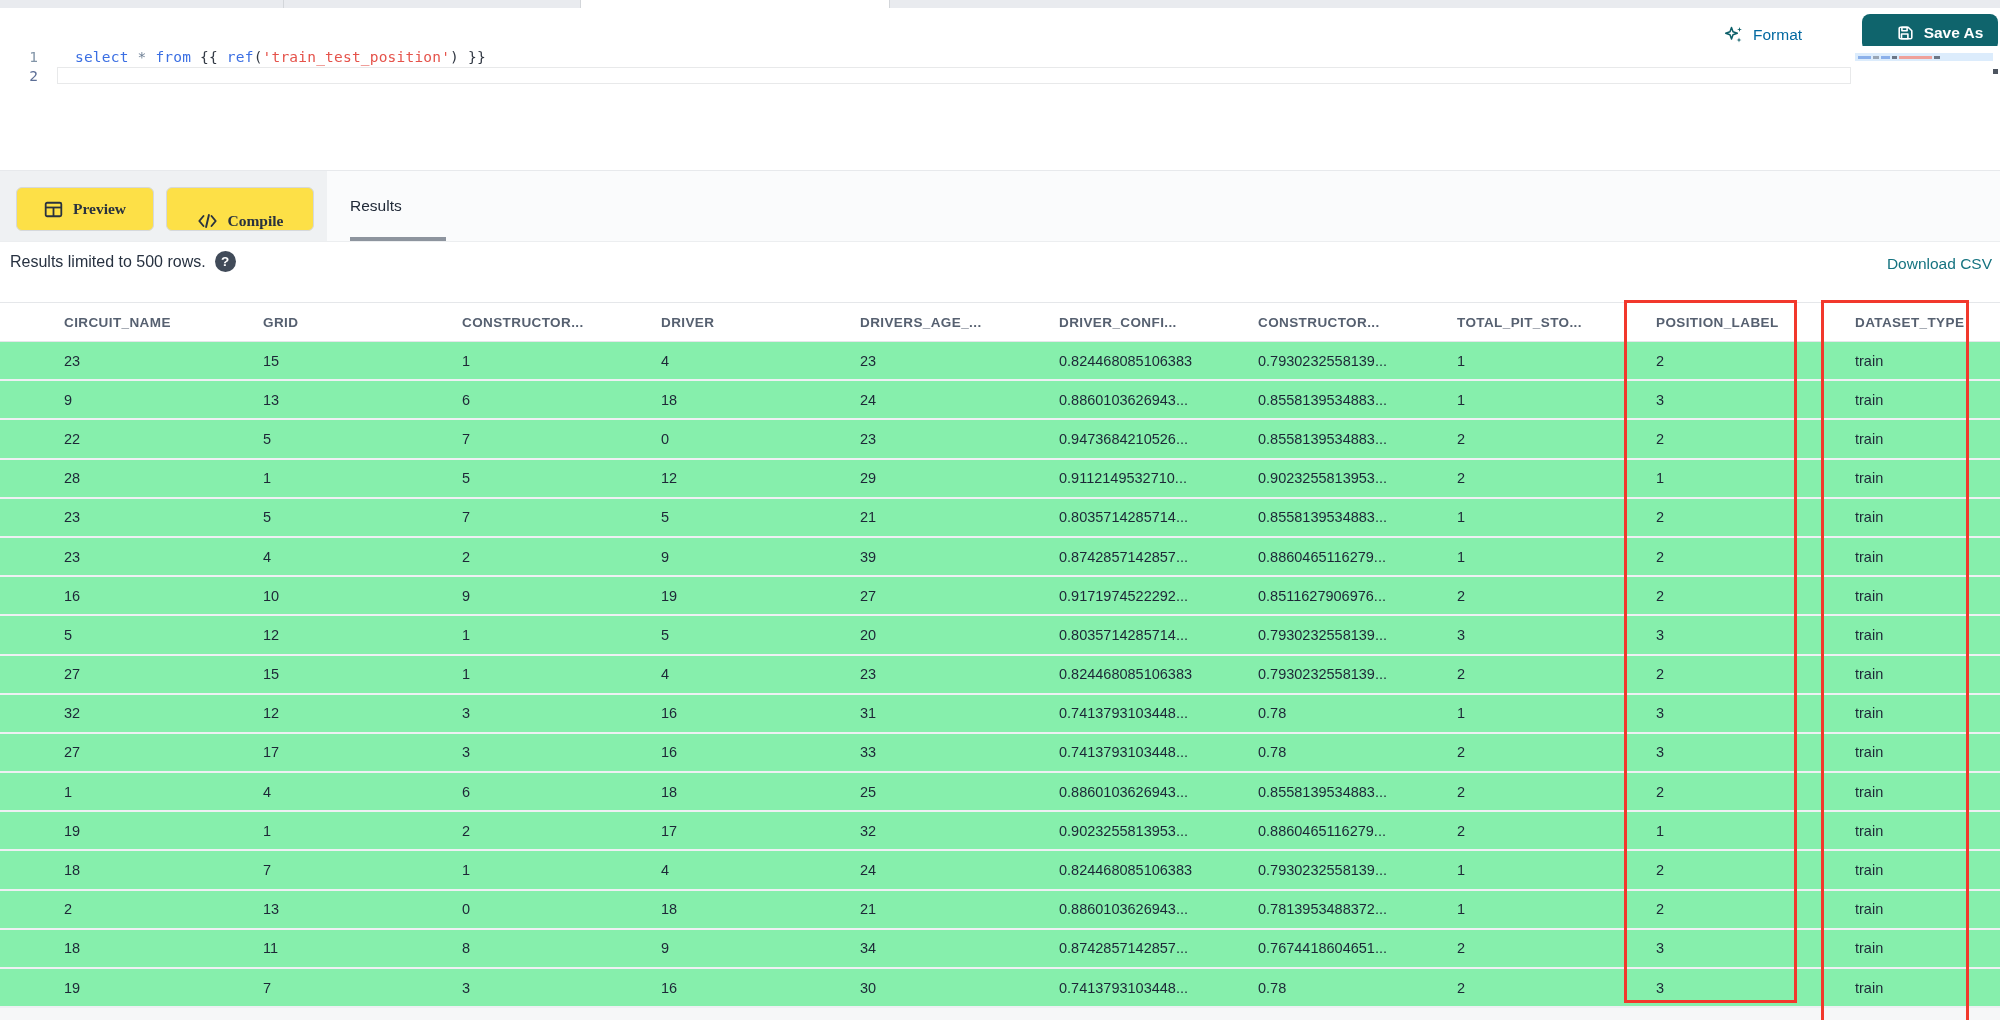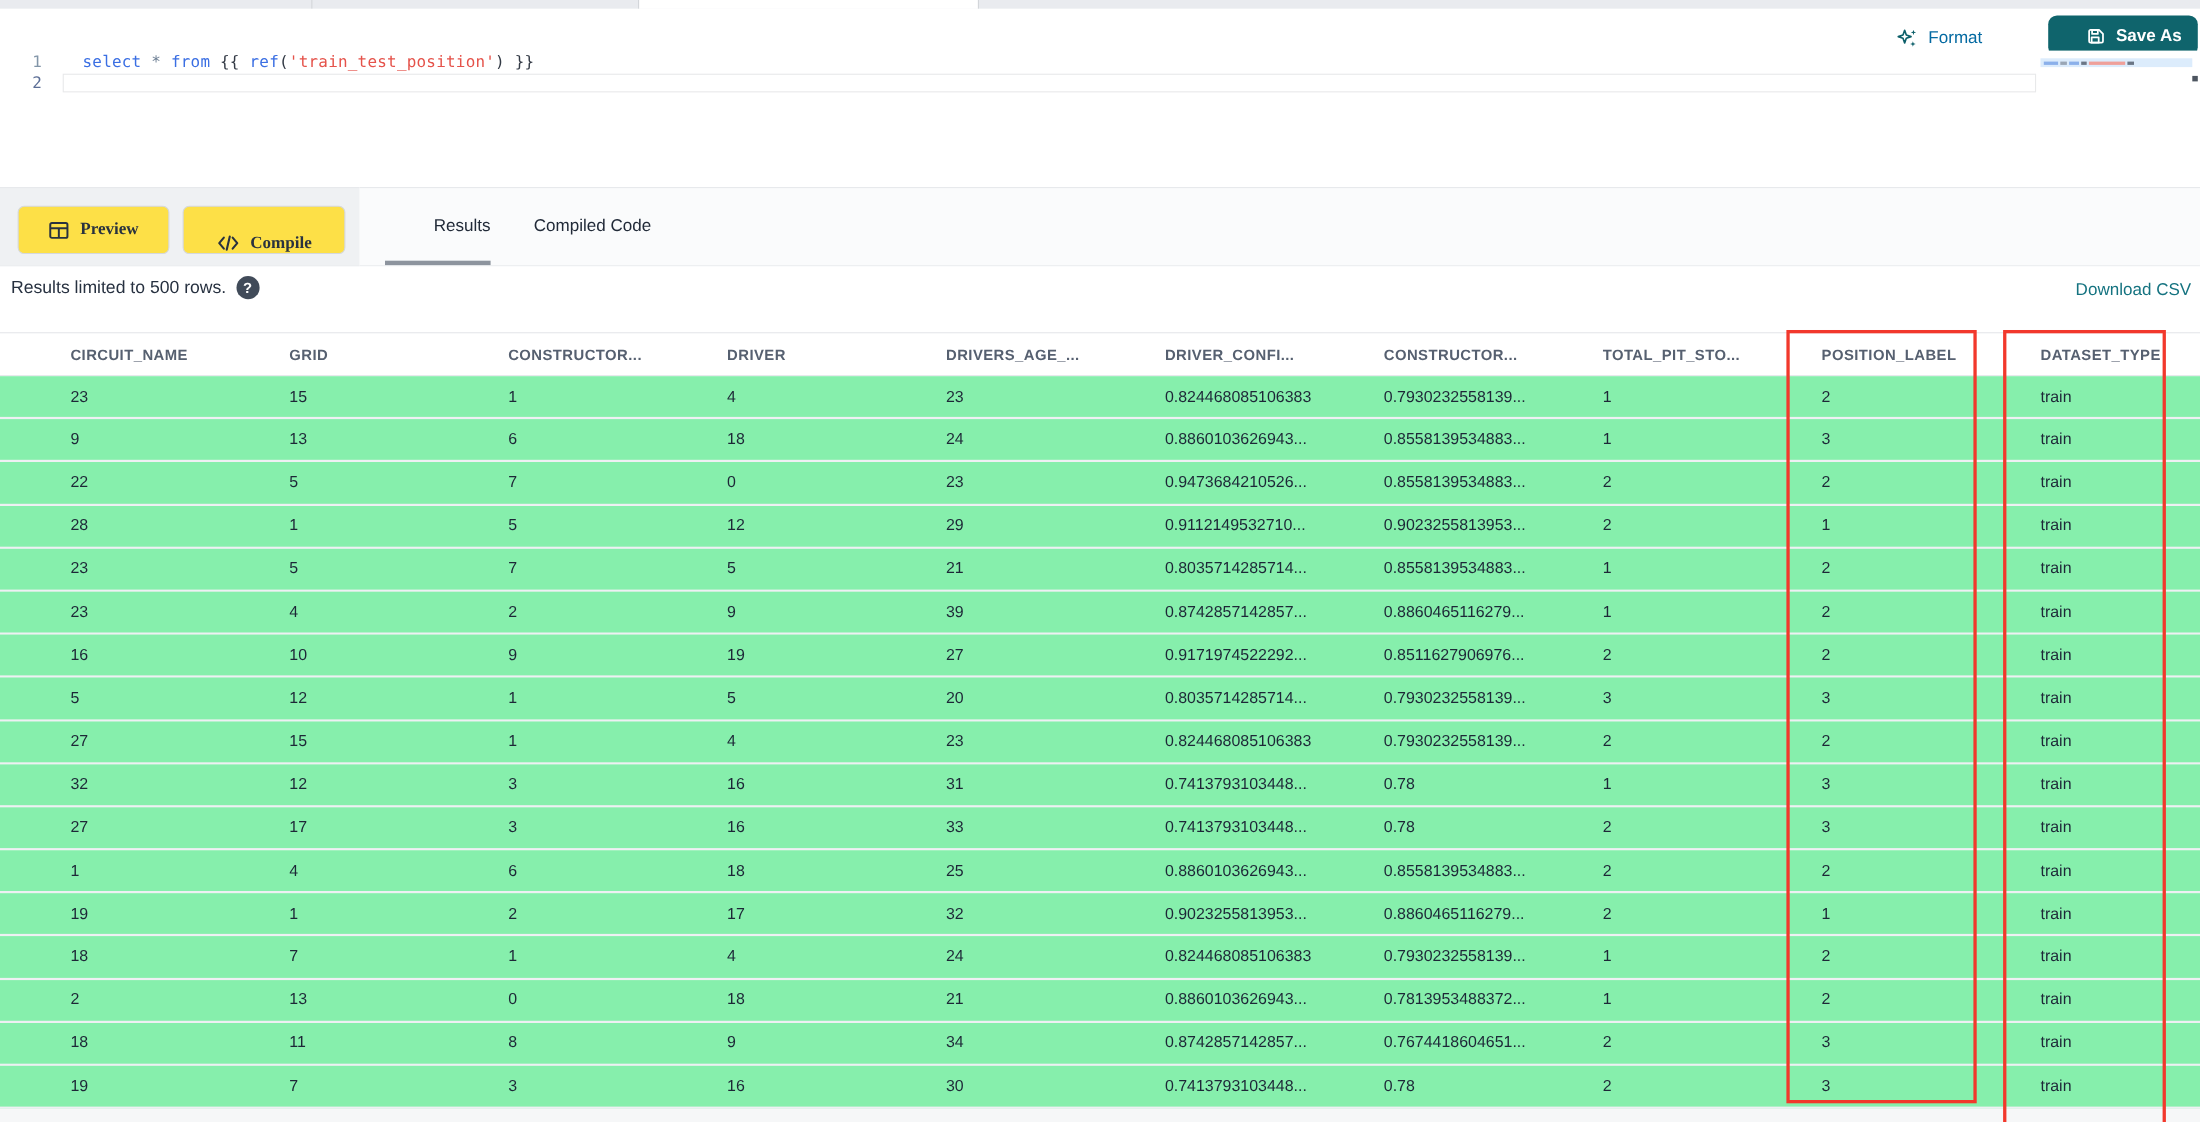--- a/index.html
+++ b/index.html
@@ -41,21 +41,21 @@
   .band { position:absolute; left:0; top:170px; width:2000px; height:72px; }
   .band-left { position:absolute; left:0; top:0; width:327px; height:72px; background:#eff1f3;
     border-top:1px solid #e7e9ec; border-bottom:1px solid #eceef0; }
   .band-right { position:absolute; left:327px; top:0; width:1673px; height:72px; background:#fafbfc;
     border-top:1px solid #e7e9ec; border-bottom:1px solid #eceef0; }
   .pill-btn { position:absolute; top:17px; height:44px; background:#fde047; border:1px solid #d5d8dc;
     border-radius:6px; display:flex; align-items:center; justify-content:center; gap:10px;
     font-size:15.5px; font-weight:600; color:#29323f; cursor:pointer;font-family:Liberation Serif, serif; }
   .preview-btn { left:16px; width:138px; }
   .compile-btn { left:166px; width:148px;align-items:flex-end; }
-  .tab { position:absolute; top:0; height:71px; display:flex; align-items:center; justify-content:flex-end;
+  .tab { position:absolute; top:0; height:71px; display:flex; align-items:center; justify-content:flex-start;
     font-size:15.5px; font-weight:500; color:#212a38; cursor:pointer; }
   .tab-results { left:350px; width:96px; }
   .tab-underline { position:absolute; left:0; right:0; bottom:0; height:4px; background:#8d949e; }
   .tab-compiled { left:466px; width:126px; }
 
   
   .limit-text { position:absolute; left:10px; top:251px; font-size:16px; color:#273140;
     display:flex; align-items:center; gap:9px; }
   .help-icon { width:21px; height:21px; border-radius:50%; background:#414b59; color:#fff;
     font-size:13.5px; font-weight:700; display:inline-flex; align-items:center; justify-content:center; cursor:pointer; }
@@ -148,23 +148,20 @@
         <path d="M6 4 L1.8 9 L6 14"></path>
         <path d="M14 4 L18.2 9 L14 14"></path>
         <line x1="11.4" y1="3" x2="8.6" y2="15"></line>
       </svg>
     </span>
     <span>Compile</span>
   </div>
   <div class="tab tab-results">
     <span>Results</span>
     <div class="tab-underline"></div>
-  </div>
-  <div class="tab tab-compiled">
-    <span>Compiled Code</span>
   </div>
 </div>
 
 <div class="limit-text">
   <span>Results limited to 500 rows.</span>
   <span class="help-icon">?</span>
 </div>
 <div class="download-csv">Download CSV</div>
 
 <div class="results-table">

